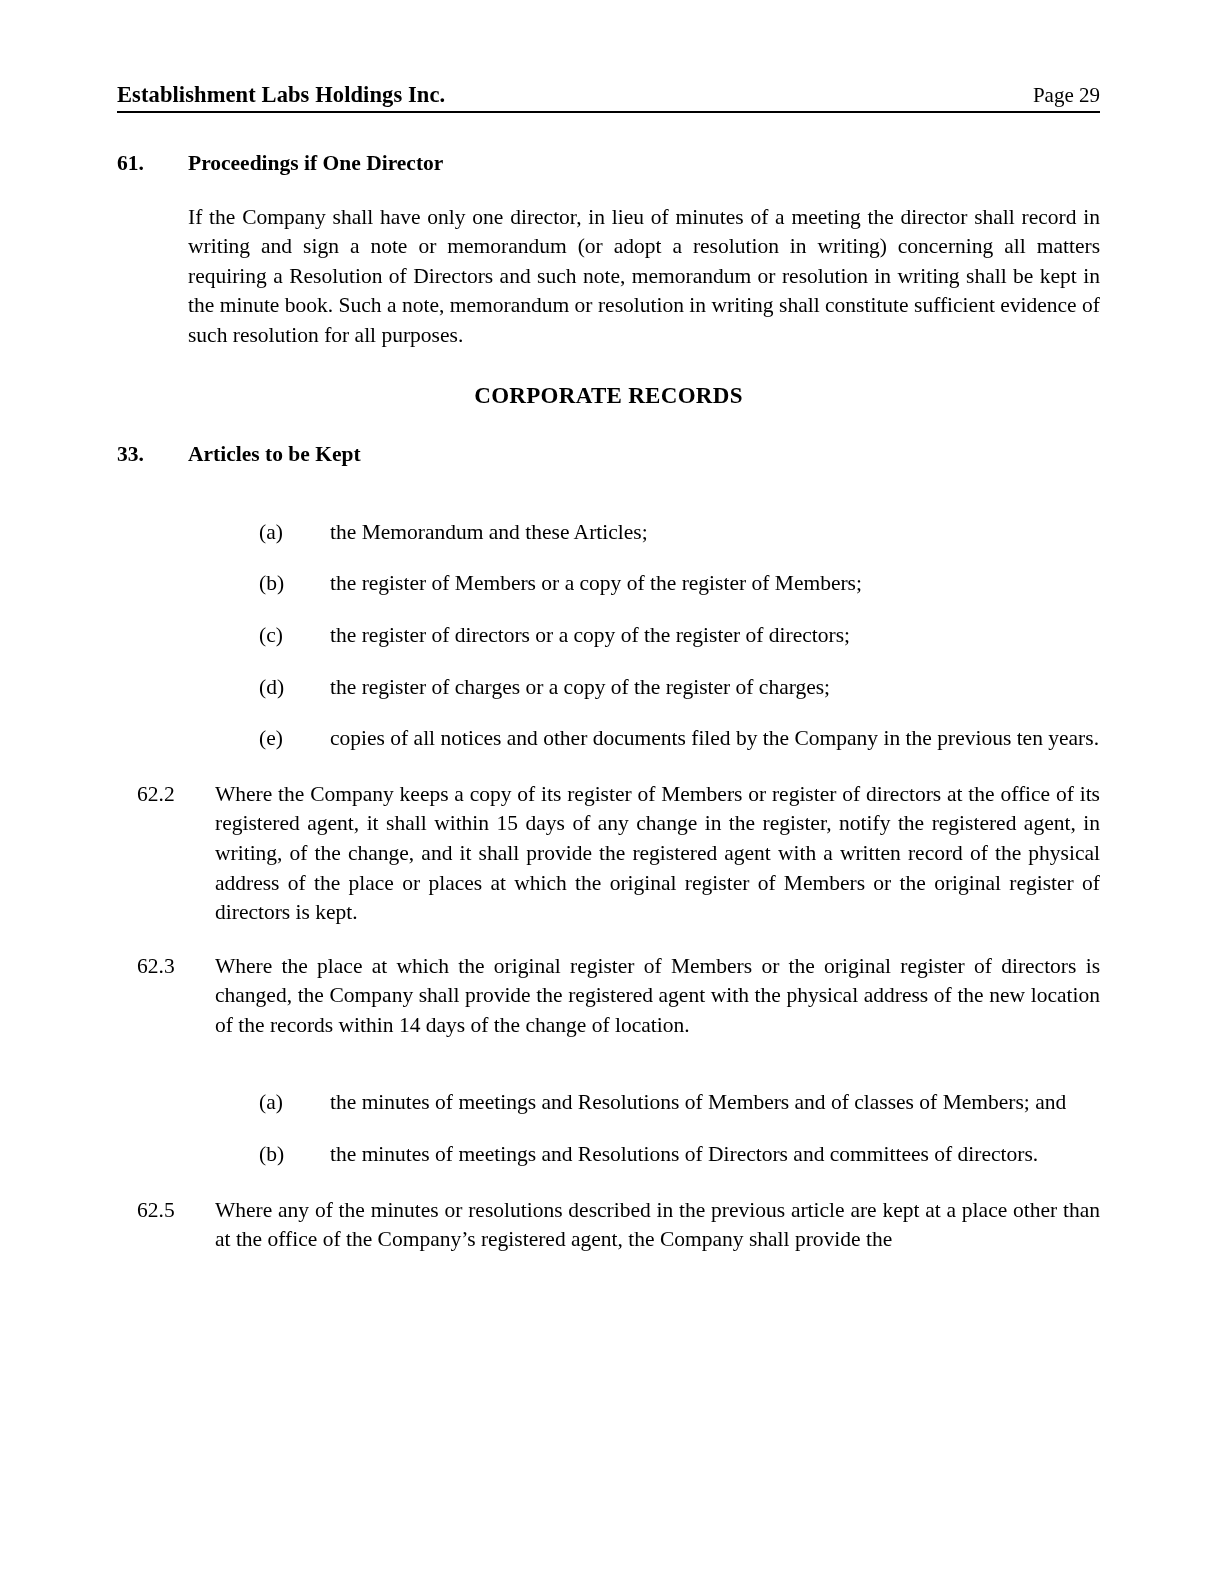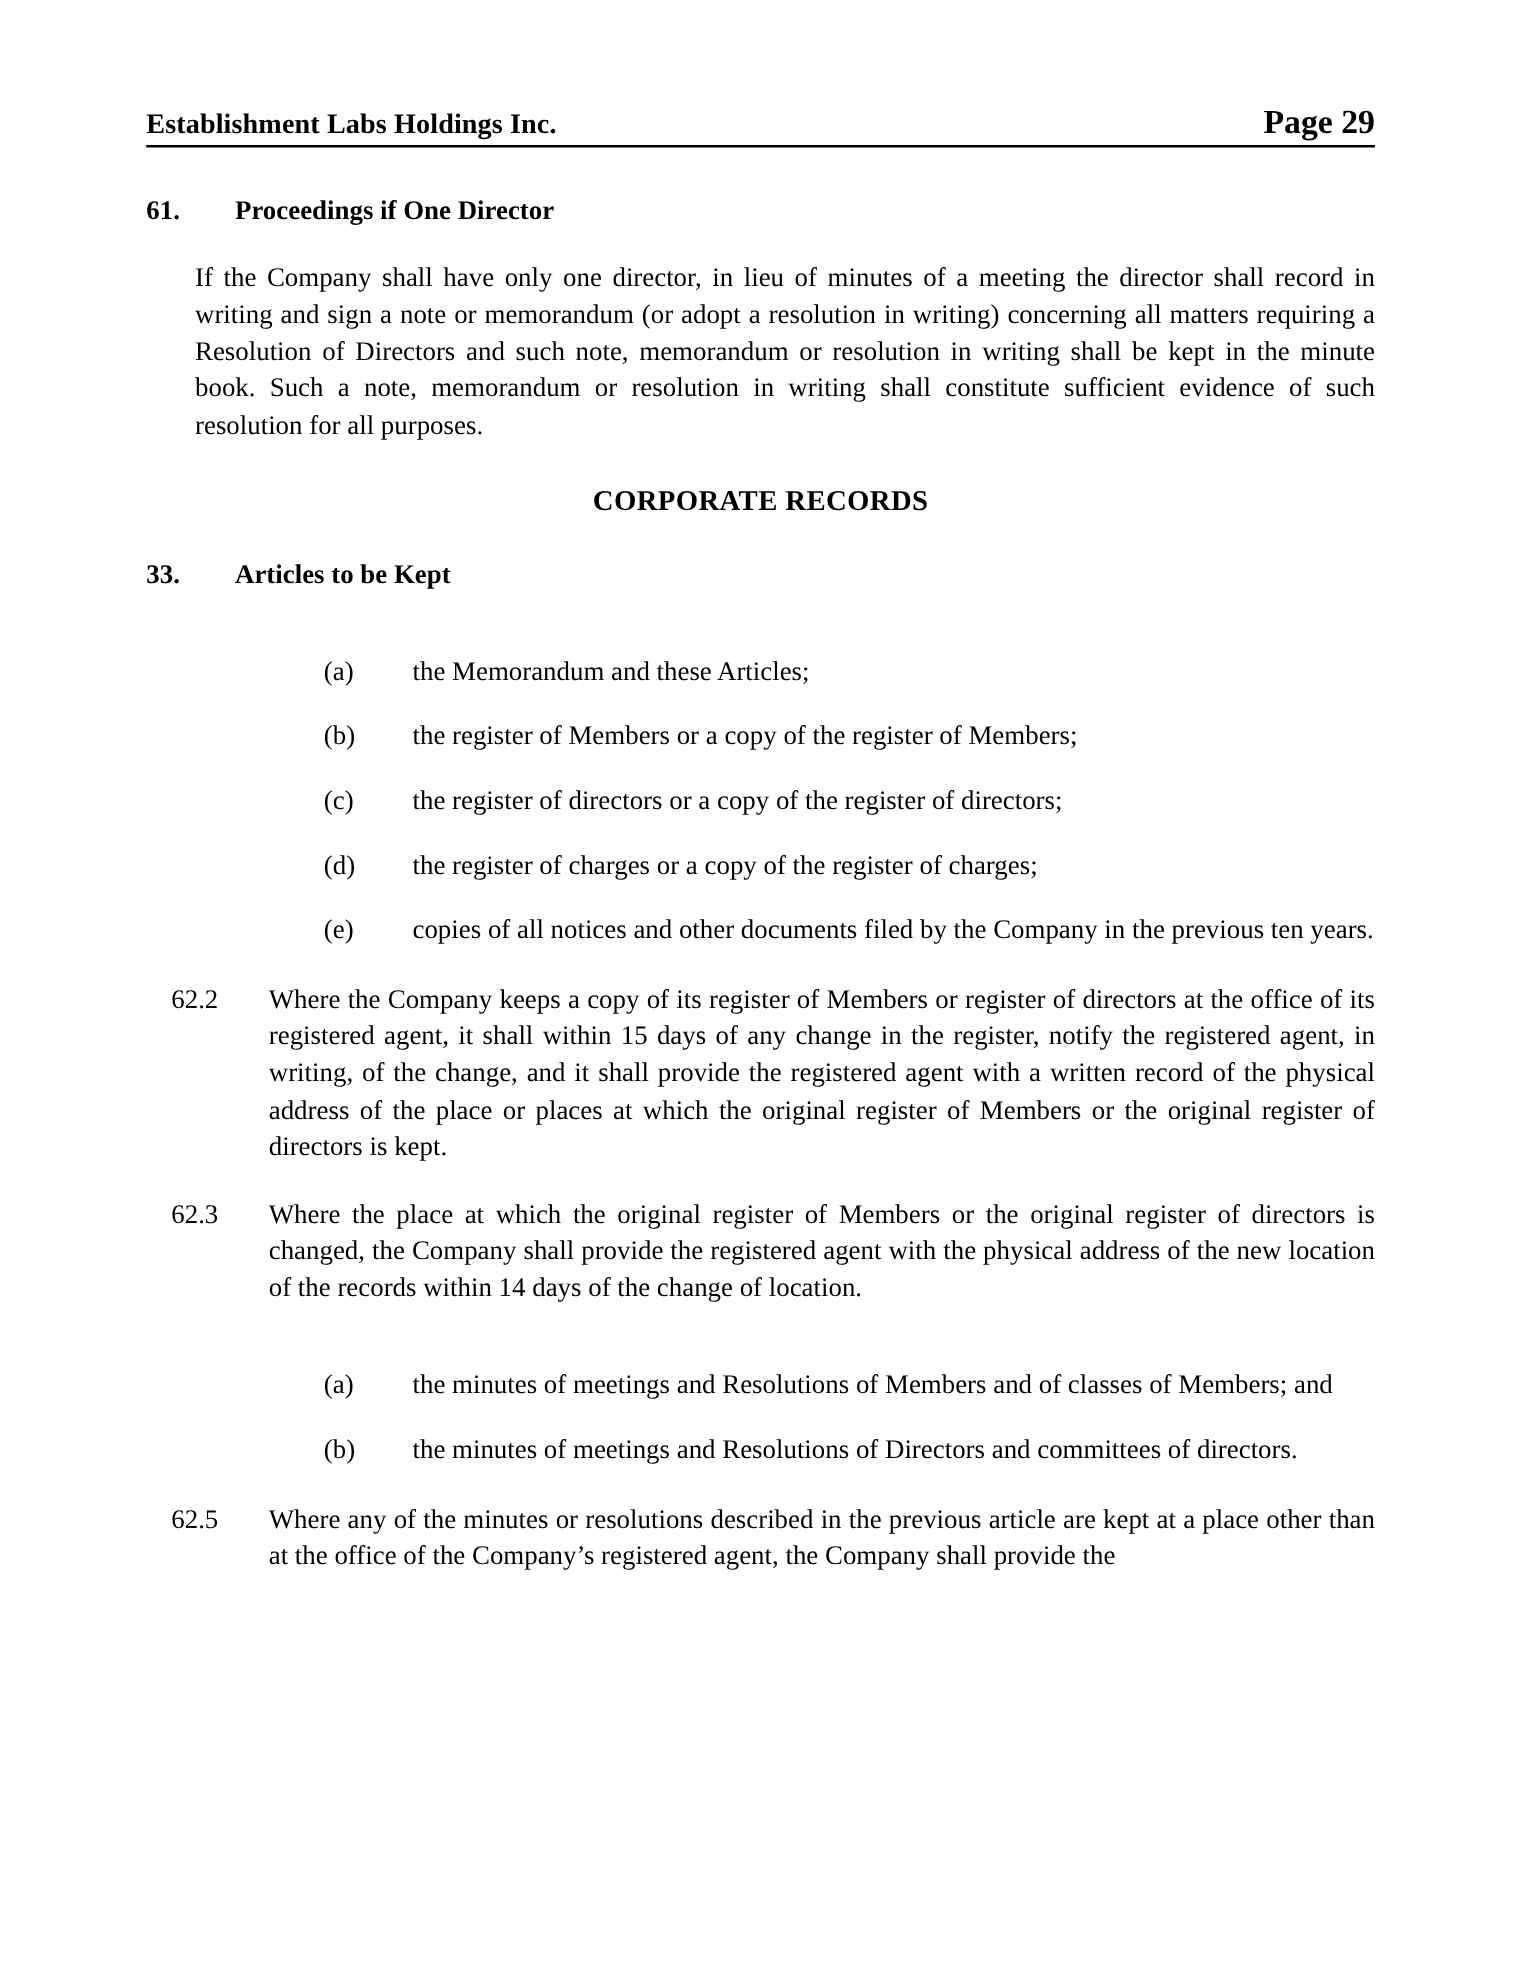--- a/index.html
+++ b/index.html
@@ -35,22 +35,22 @@
     padding-bottom: 3px;
     border-bottom: 2.5px solid #000;
   }
   .header-title {
     font-size: 22.5px;
     font-weight: bold;
     letter-spacing: 0.1px;
     white-space: nowrap;
   }
   .header-page {
-    font-size: 27px;
-    font-weight: bold;
+    font-size: 21px;
+    font-weight: normal;
     white-space: nowrap;
   }
 
   
   .content {
     width: 983px;
     font-size: 21.5px;
     line-height: 29.6px;
   }
 
@@ -64,21 +64,21 @@
   .article-head .num {
     width: 71px;
     flex: 0 0 71px;
   }
   .article-head .title {
     flex: 1 1 auto;
   }
 
   
   .body-para {
-    margin-left: 39px;
+    margin-left: 71px;
     text-align: justify;
     text-justify: inter-word;
     hyphens: none;
   }
 
   
   .part-heading {
     text-align: center;
     font-weight: bold;
     font-size: 23px;

